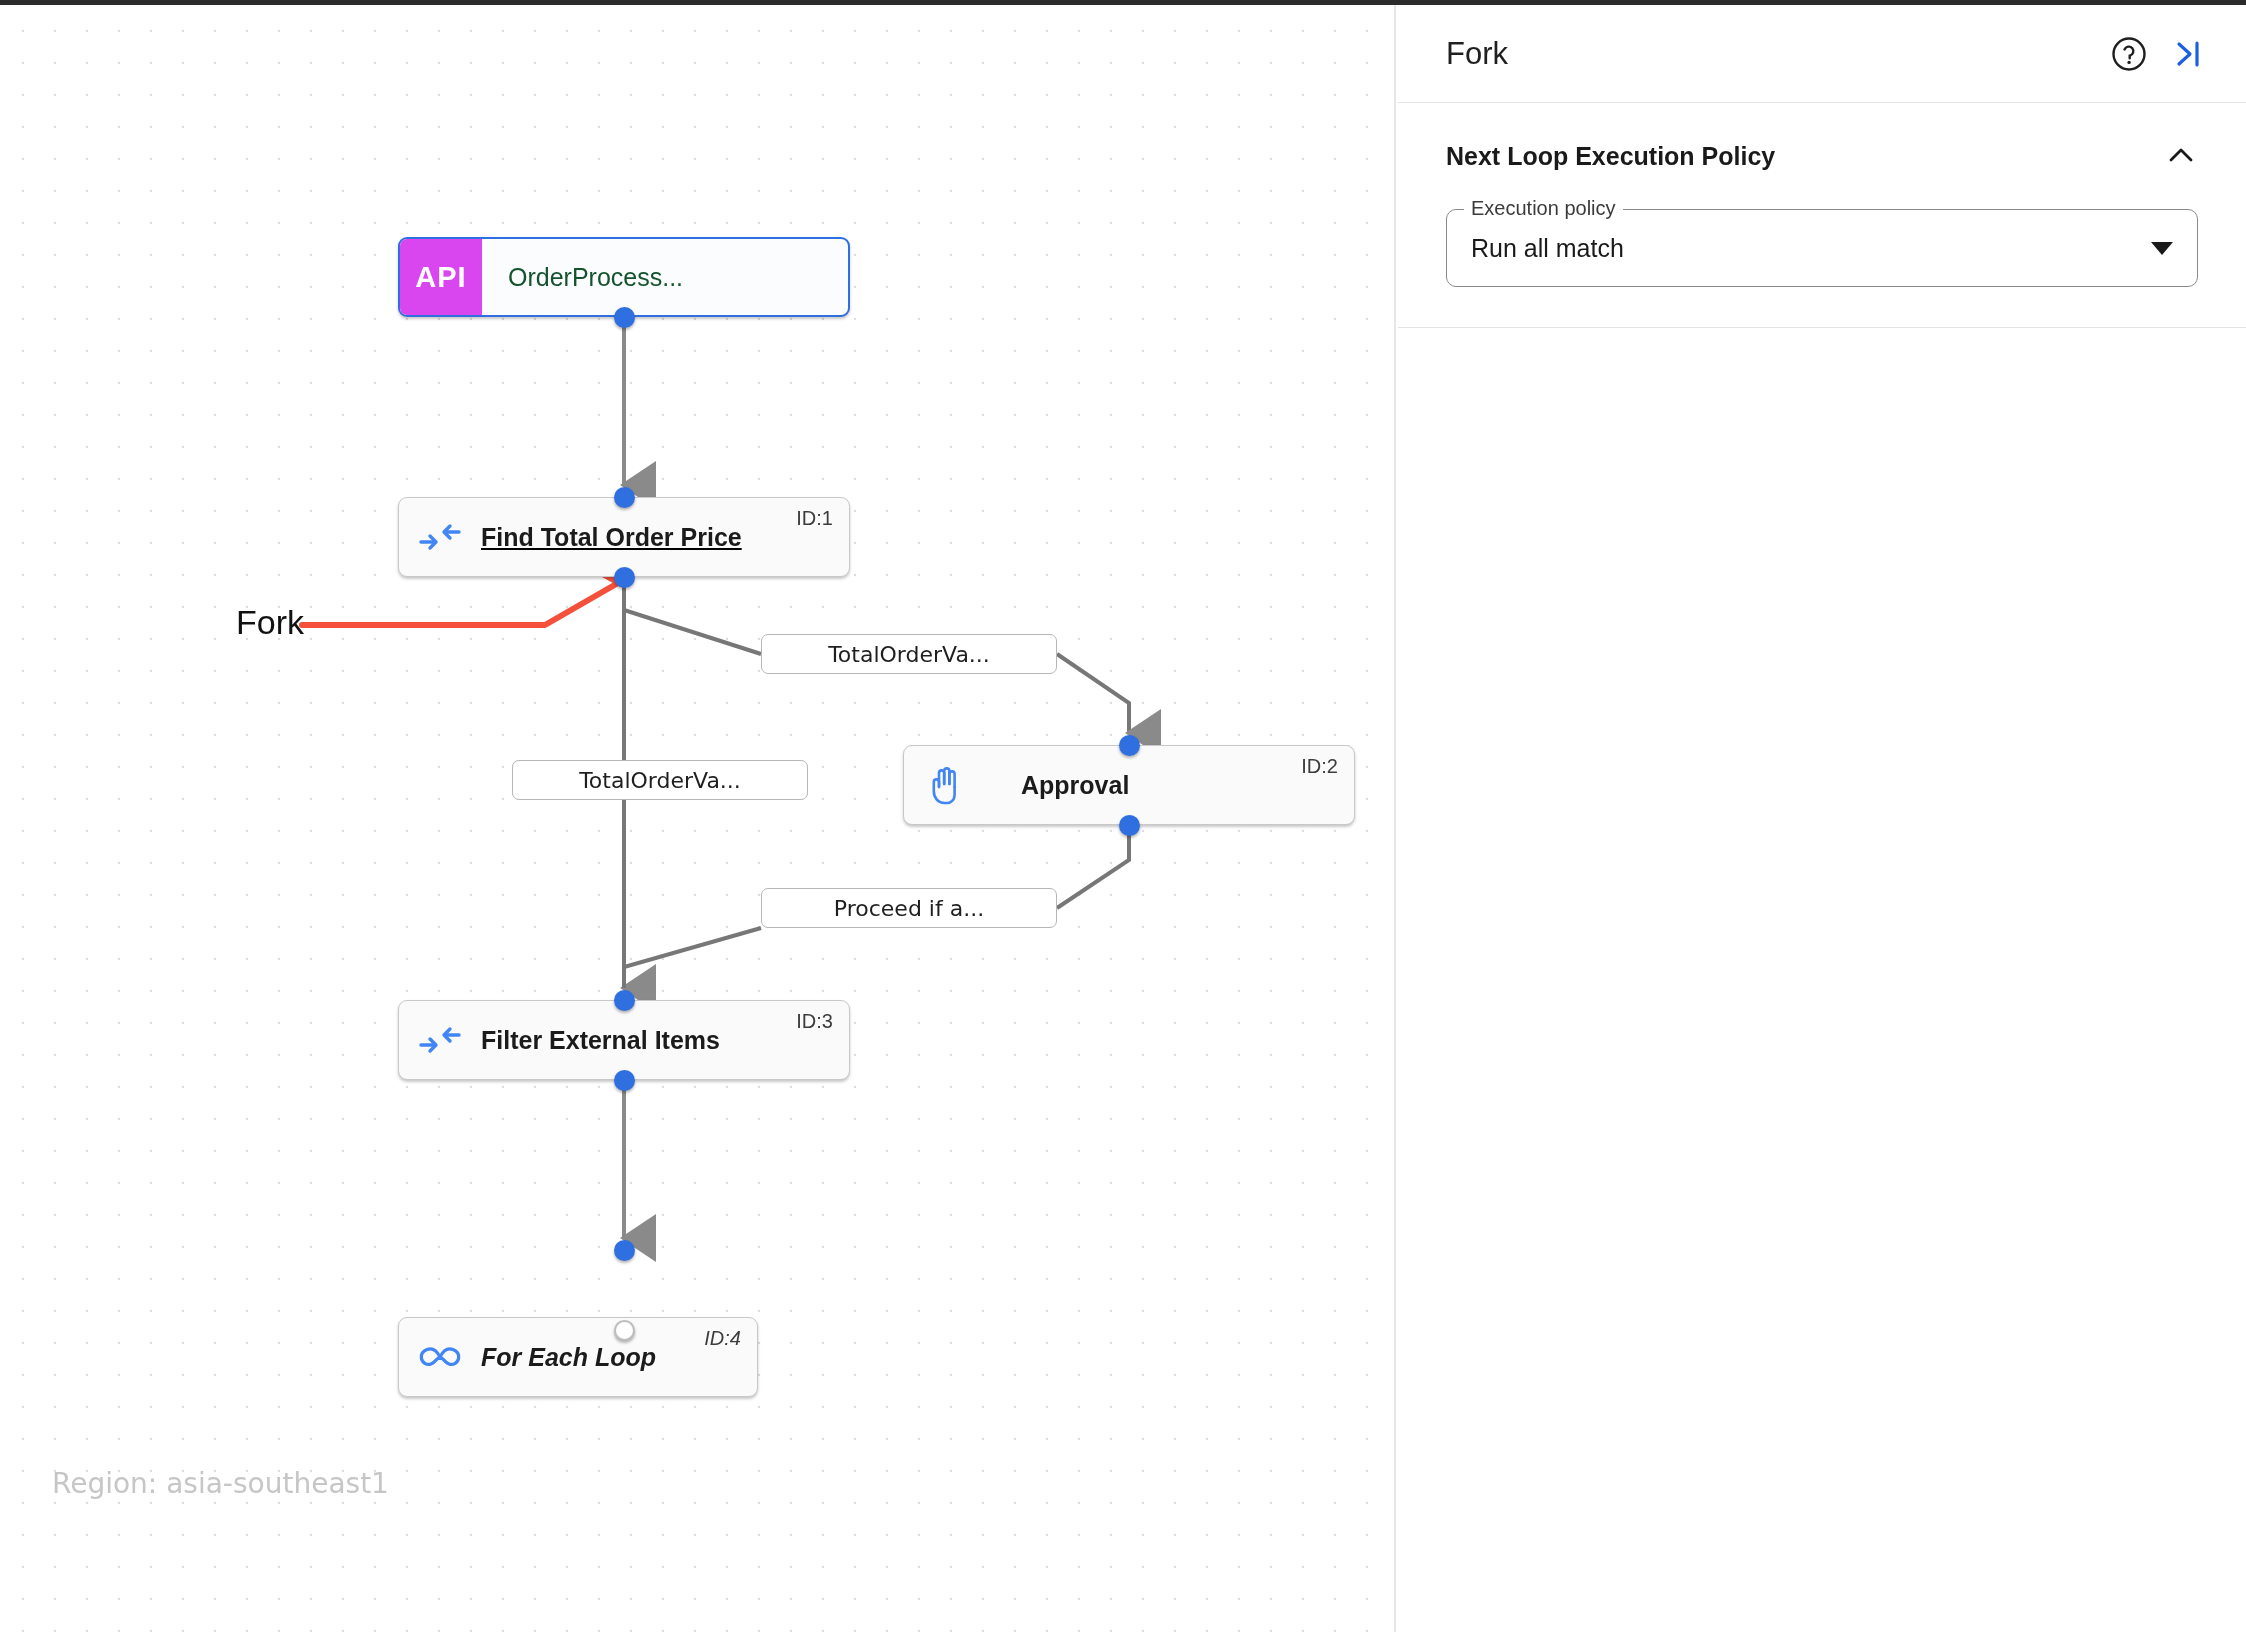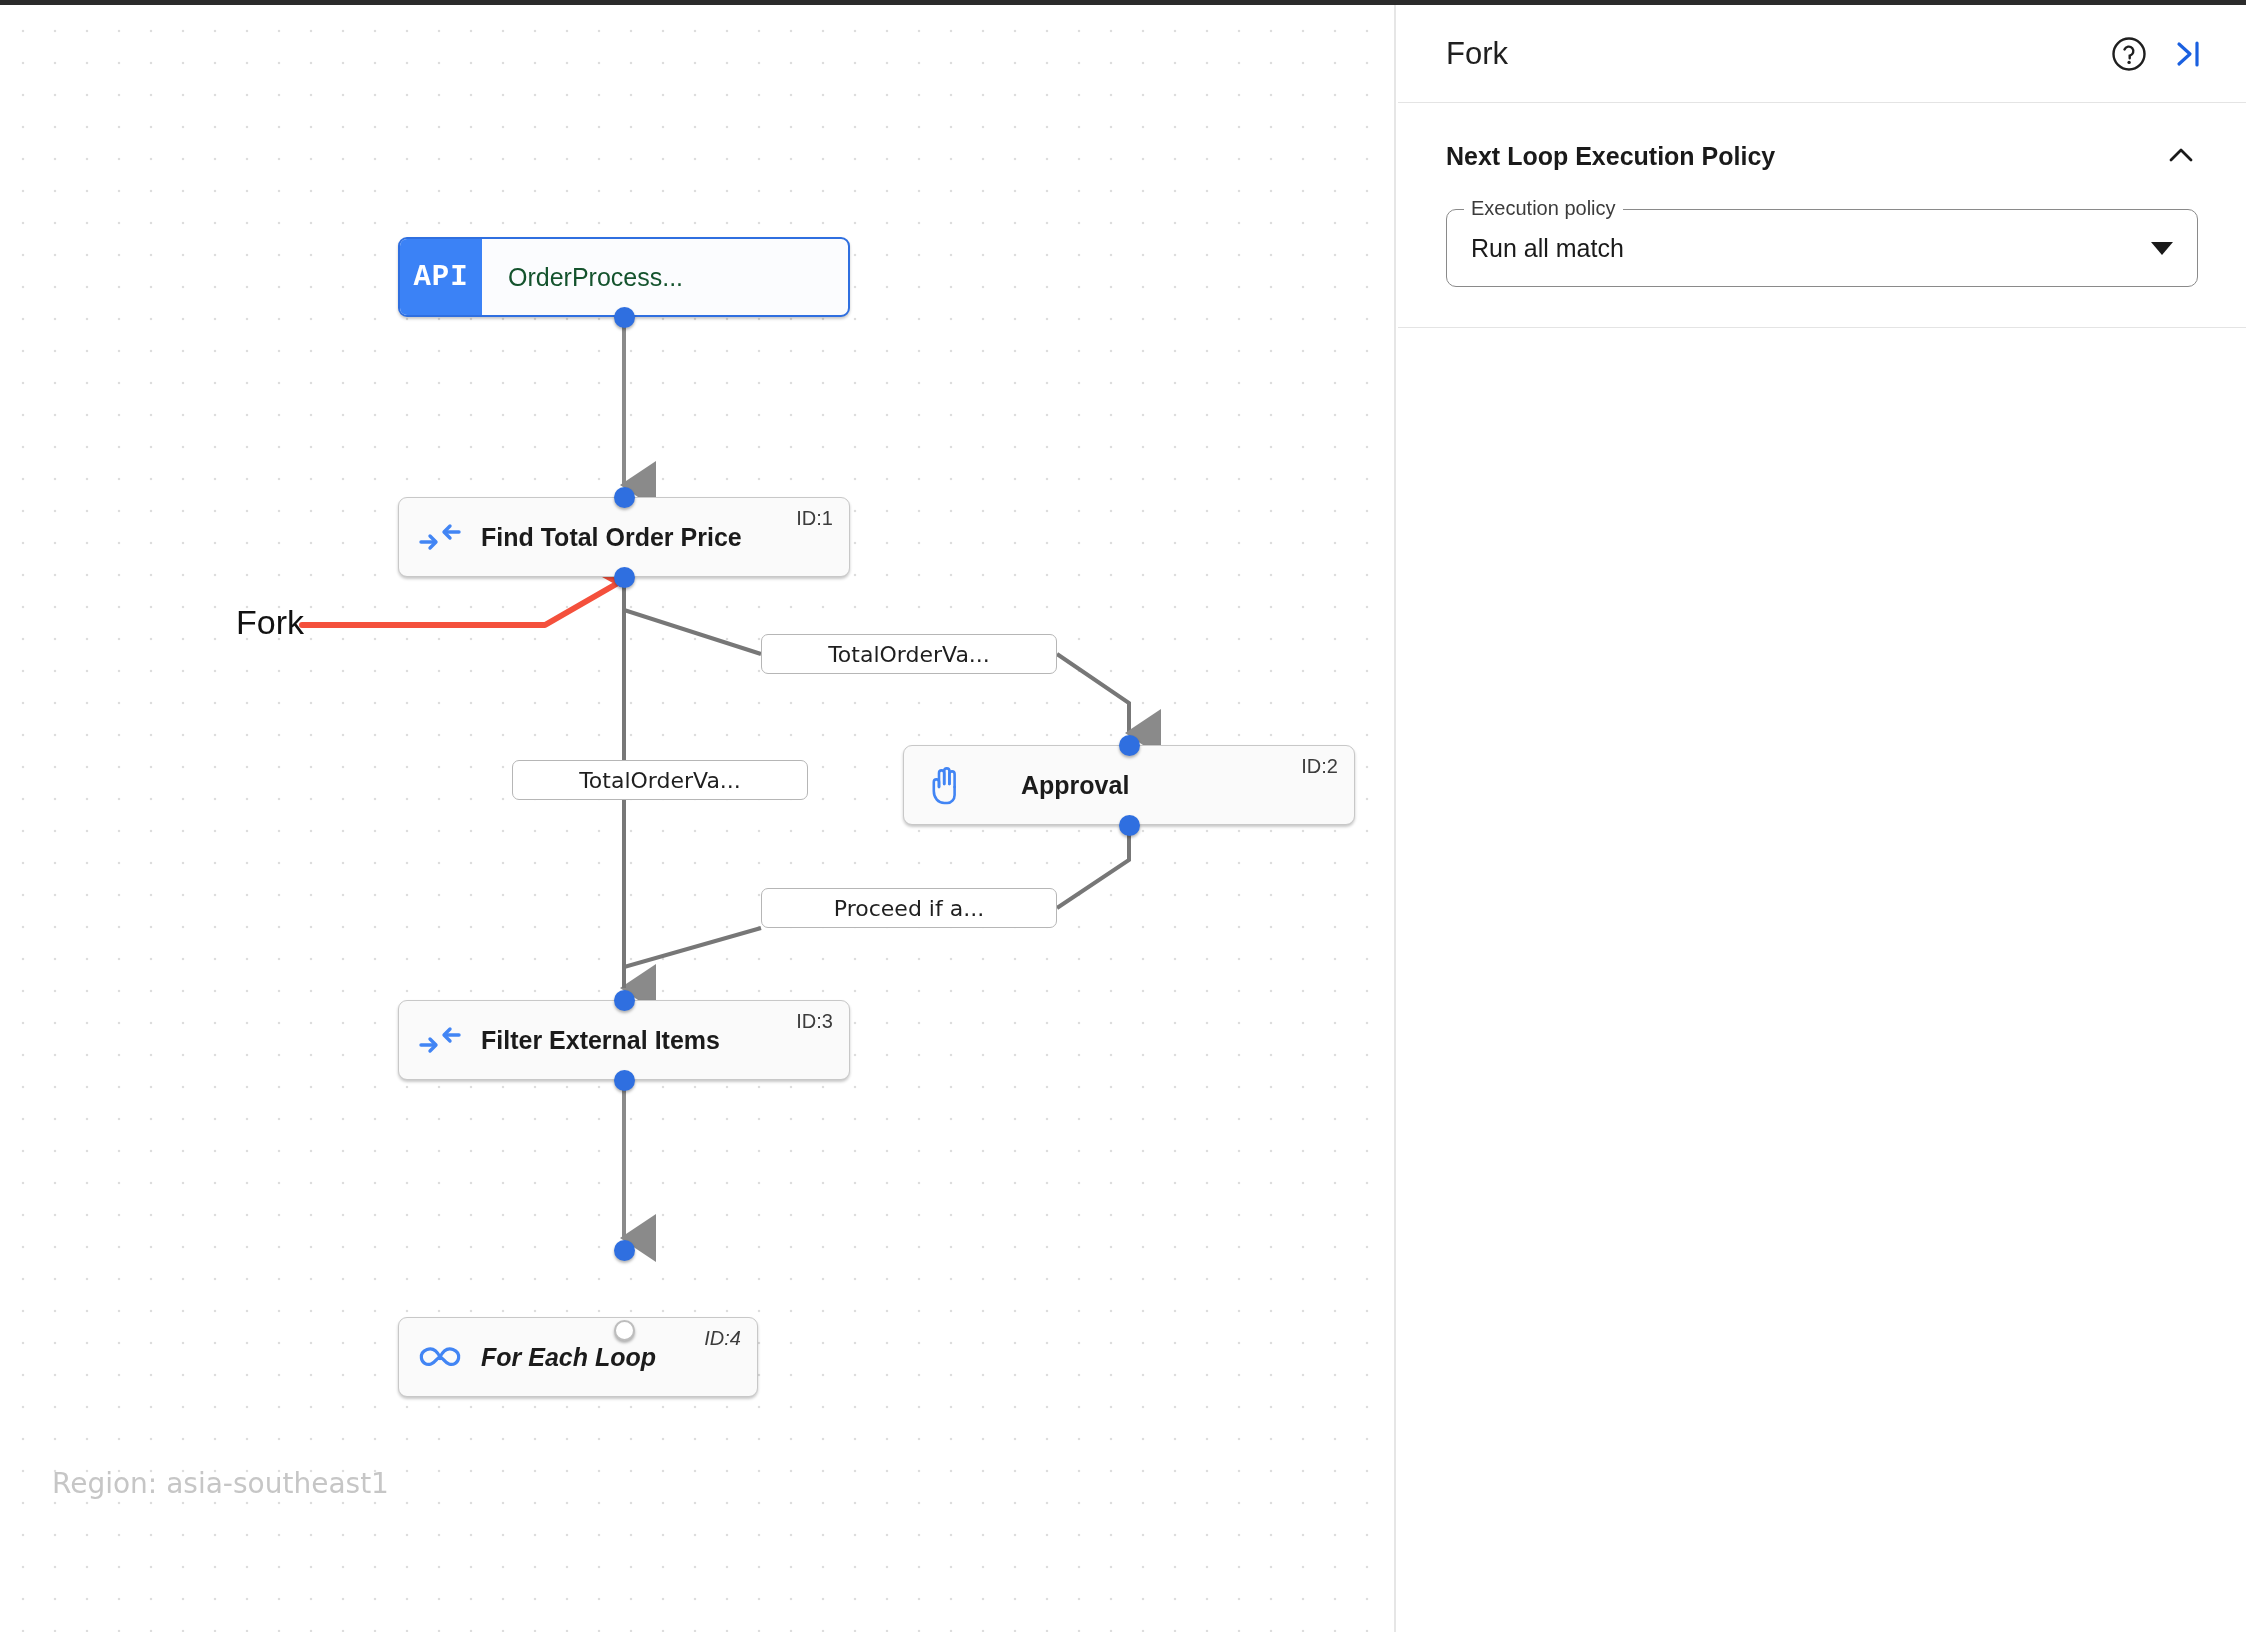--- a/index.html
+++ b/index.html
@@ -45,23 +45,23 @@
   .node.selected {
     border: 2px solid #2f6fe0;
     background: #fbfcfe;
   }
   .node-icon {
     width: 82px; height: 100%;
     display: flex; align-items: center; justify-content: center;
     flex: 0 0 82px;
   }
   .node-icon.api-badge {
-    background: #3b82f6;
+    background: #d946ef;
     color: #ffffff;
-    font-family: Liberation Mono, monospace;
+    font-family: Liberation Sans, sans-serif;
     font-weight: 700;
     font-size: 29px;
     letter-spacing: 1px;
   }
   .node-label {
     font-size: 25px;
     font-weight: 700;
     color: #1b1b1b;
     white-space: nowrap;
   }
@@ -211,21 +211,21 @@
     </svg>
 
     <div class="annot-text" style="left:236px; top:598px;">Fork</div>
 
     <div class="node selected" style="left:398px; top:232px; width:452px; height:80px;">
       <div class="node-icon api-badge">API</div>
       <div class="node-label plain" style="margin-left:26px;">OrderProcess...</div>
     </div>
     <div class="handle" style="left:614px; top:302px;"></div>
 
-    <div class="node" style="left:398px; top:492px; width:452px; height:80px;">
+    <div class="node" style="left:398px; top:492px; width:452px; height:80px;text-decoration:underline;">
       <div class="node-icon">
         <svg width="42" height="28" viewBox="0 0 42 28">
           <g fill="none" stroke="#4285f4" stroke-width="3.4" stroke-linecap="round" stroke-linejoin="round">
             <path d="M 2 19 L 16 19"></path>
             <path d="M 11 13 L 17 19 L 11 25"></path>
             <path d="M 40 9 L 26 9"></path>
             <path d="M 31 3 L 25 9 L 31 15"></path>
           </g>
         </svg>
       </div>

